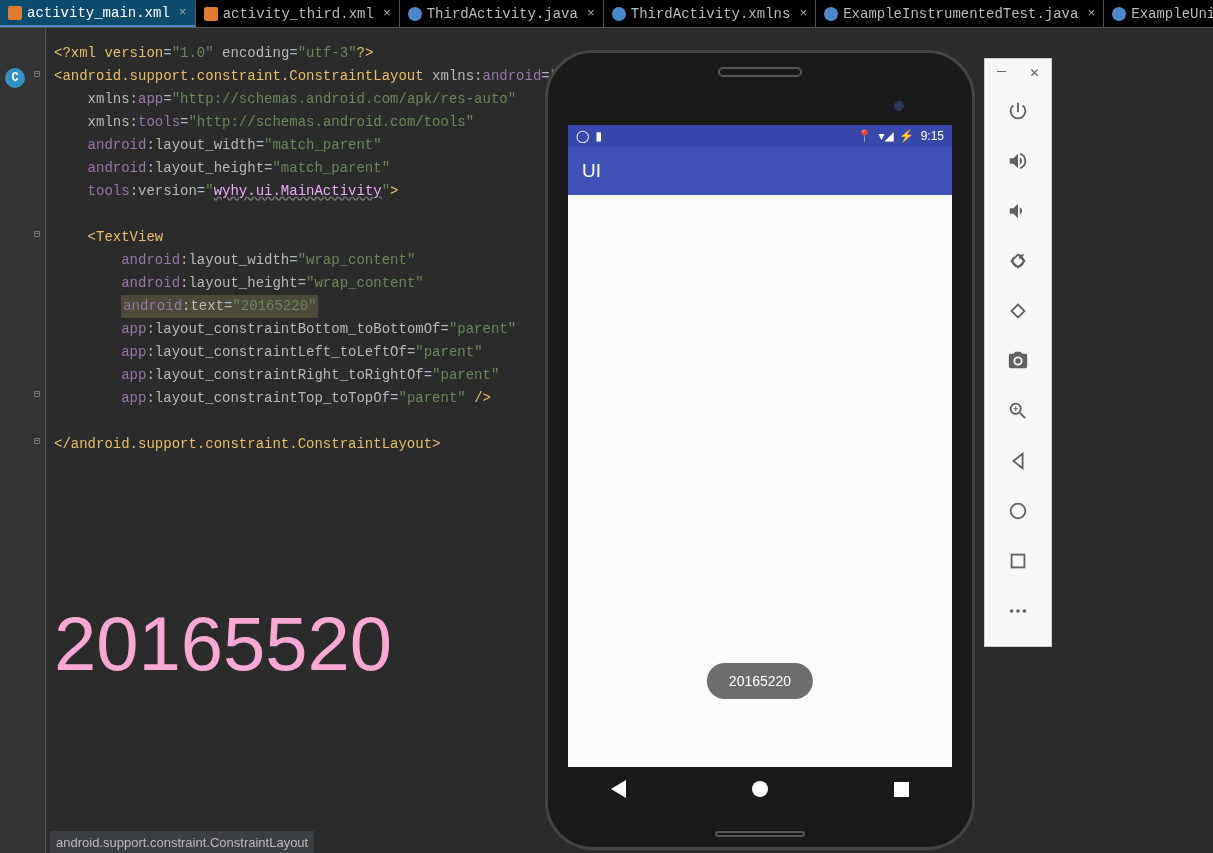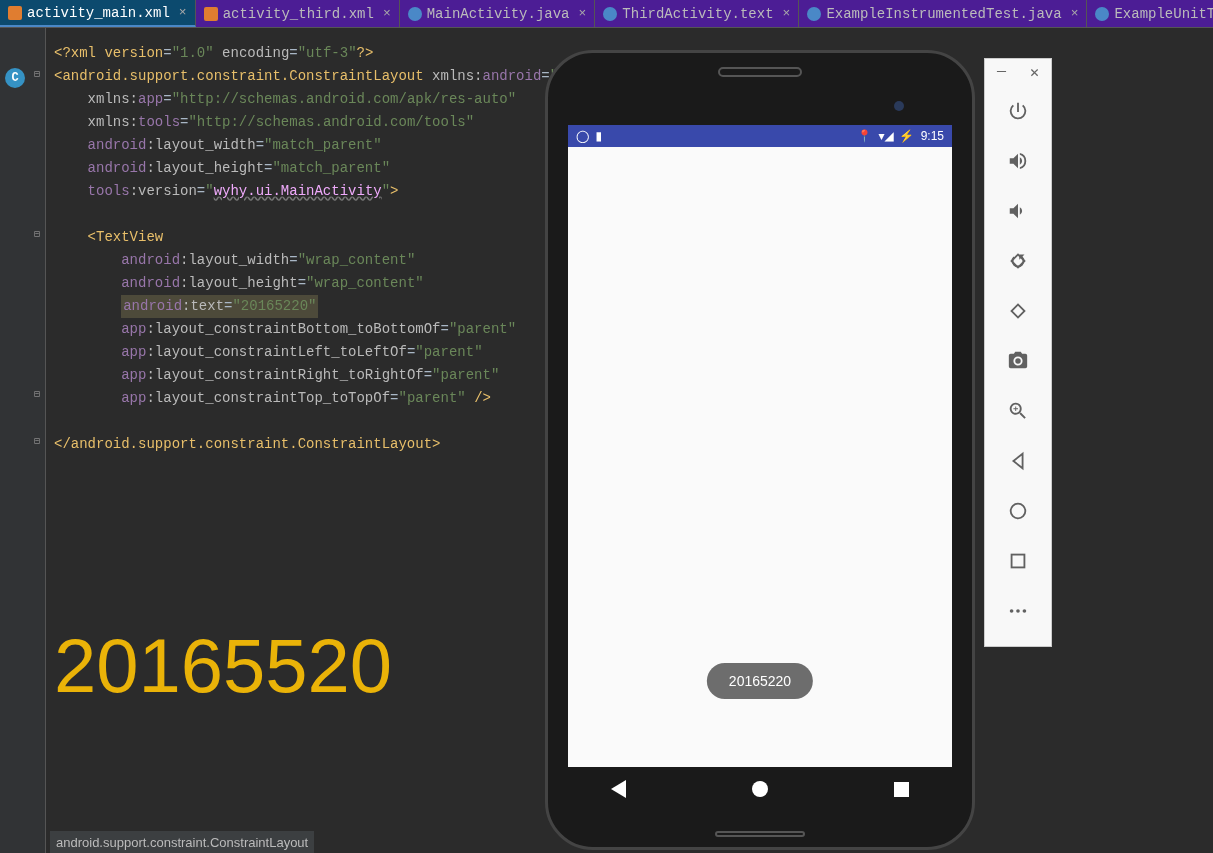--- a/index.html
+++ b/index.html
@@ -17,21 +17,21 @@
   display: flex;
   background: #3c3f41;
   height: 28px;
   border-bottom: 1px solid #555;
 }
 .tab {
   display: flex;
   align-items: center;
   padding: 0 8px;
   border-right: 1px solid #555;
-  background: #4c1d95;
+  background: #000000;
   color: #bbbbbb;
   gap: 5px;
   cursor: pointer;
 }
 .tab.active {
   background: #0c4a6e;
   color: #ffffff;
   border-bottom: 2px solid #4a88c7;
 }
 .tab-icon { width: 14px; height: 14px; display:inline-block; }
@@ -89,24 +89,24 @@
 .eq { color:#a9b7c6; }
 .val { color:#6a8759; }
 .val-und { color:#f0abfc; text-decoration: underline wavy #777; }
 .highlight-line {
   background: #4d4a3a;
   display: inline-block;
   padding: 0 2px;
 }
 .big-number {
   position: absolute;
-  top: 622px;
+  top: 600px;
   left: 54px;
   font-size: 76px;
-  color: #eab308;
+  color: #f9a8d4;
   font-family: sans-serif;
   font-weight: 400;
 }
 .breadcrumb {
   position: absolute;
   bottom: 0;
   left: 50px;
   height: 22px;
   display: flex;
   align-items: center;
@@ -259,26 +259,26 @@
     <span>activity_main.xml</span>
     <span class="tab-close">×</span>
   </div>
   <div class="tab">
     <span class="tab-icon icon-xml"></span>
     <span>activity_third.xml</span>
     <span class="tab-close">×</span>
   </div>
   <div class="tab">
     <span class="tab-icon icon-java"></span>
-    <span>MainActivity.java</span>
+    <span>ThirdActivity.java</span>
     <span class="tab-close">×</span>
   </div>
   <div class="tab">
     <span class="tab-icon icon-java"></span>
-    <span>ThirdActivity.text</span>
+    <span>ThirdActivity.xmlns</span>
     <span class="tab-close">×</span>
   </div>
   <div class="tab">
     <span class="tab-icon icon-java"></span>
     <span>ExampleInstrumentedTest.java</span>
     <span class="tab-close">×</span>
   </div>
   <div class="tab">
     <span class="tab-icon icon-java"></span>
     <span>ExampleUnitTest.java</span>
@@ -329,20 +329,23 @@
           <span>◯</span>
           <span>▮</span>
         </div>
         <div class="right">
           <span>📍</span>
           <span>▾◢</span>
           <span>⚡</span>
           <span>9:15</span>
         </div>
       </div>
+      <div class="appbar">
+        <span>UI</span>
+      </div>
       <div class="toast">
         <span>20165220</span>
       </div>
     </div>
     <div class="navbuttons">
       <div class="nav-tri"></div>
       <div class="nav-circ"></div>
       <div class="nav-sq"></div>
     </div>
     <div class="phone-bottom-bar"></div>

